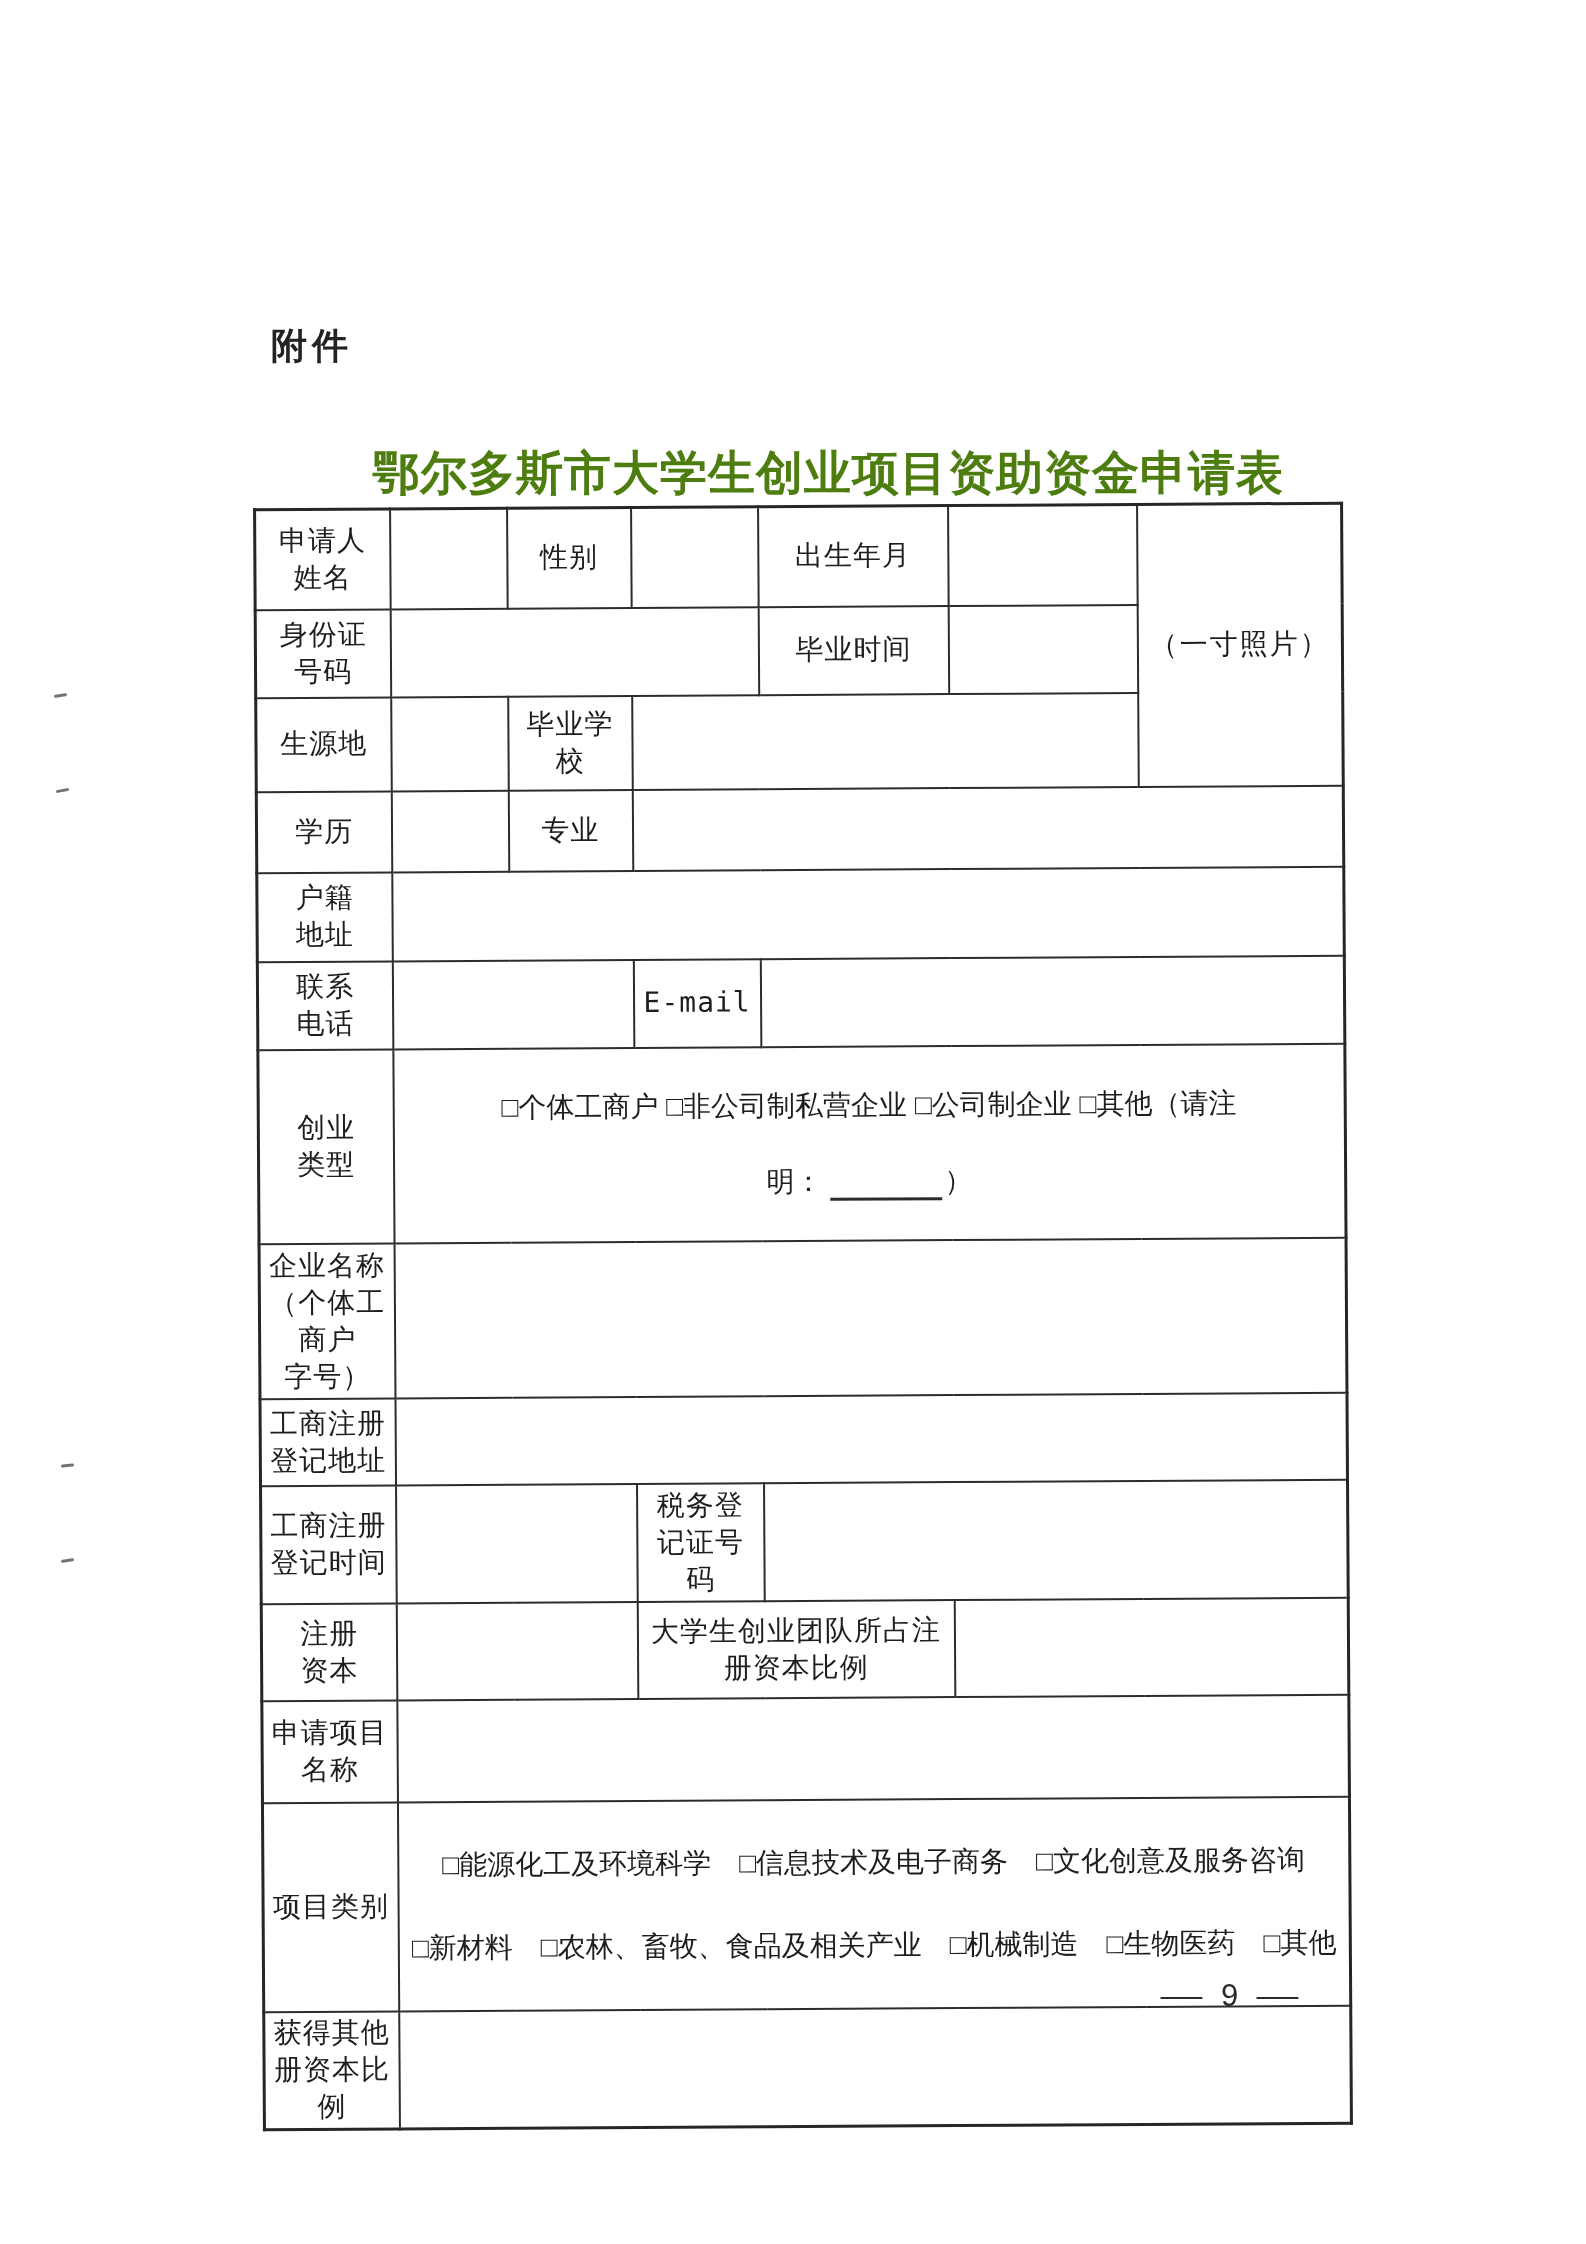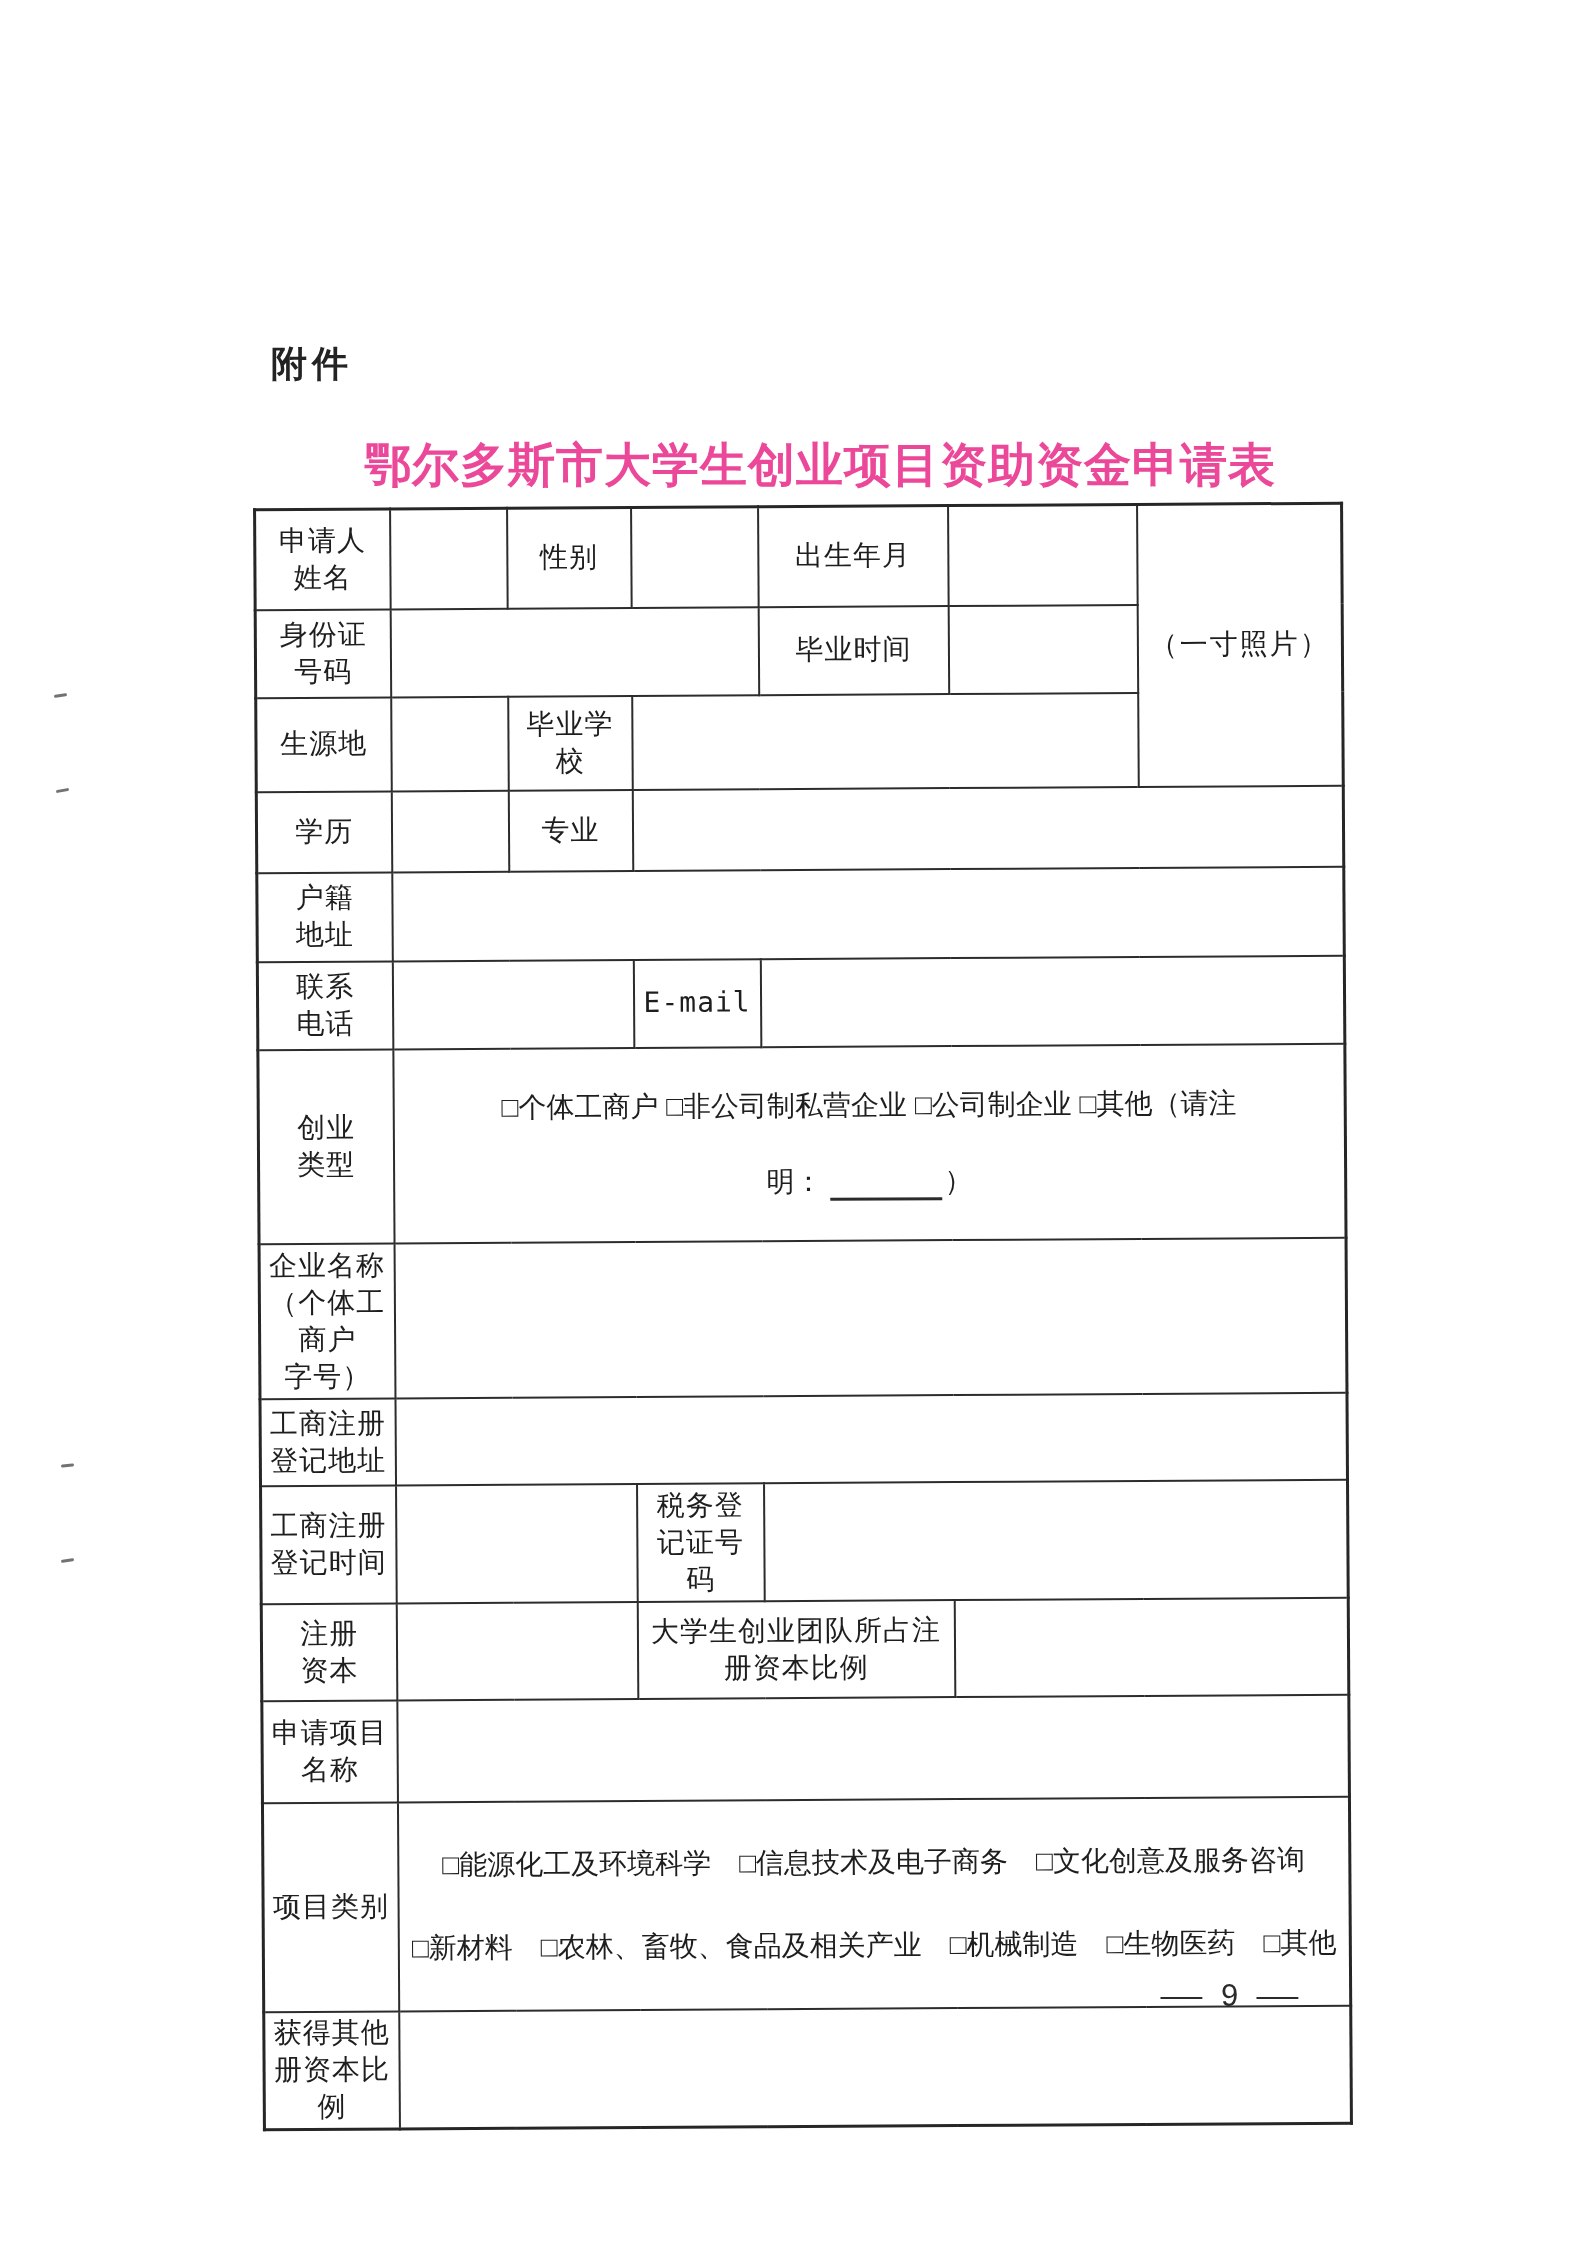--- a/index.html
+++ b/index.html
@@ -5,26 +5,26 @@
   html,body{margin:0;padding:0;}
   body{
     width:1586px;height:2244px;position:relative;
     background:#ffffff;color:#1c1c1c;
     font-family:"Liberation Sans","DejaVu Sans",sans-serif;
     overflow:hidden;
   }
   .sheet{position:absolute;inset:0;background:#ffffff;}
 
   .attachment{
-    position:absolute;left:271px;top:340px;
+    position:absolute;left:271px;top:322px;
     font-size:36px;font-weight:700;letter-spacing:5px;color:#232323;
   }
   .title{
-    position:absolute;left:212px;top:426px;width:1200px;margin:8px;
-    text-align:center;font-size:47px;font-weight:700;letter-spacing:1px;color:#ec4899;
+    position:absolute;left:212px;top:426px;width:1200px;margin:16px;
+    text-align:center;font-size:47px;font-weight:700;letter-spacing:1px;color:#4d7c0f;
   }
 
   table.form-table{
     position:absolute;left:258px;top:505px;width:1087px;
     border-collapse:collapse;table-layout:fixed;
     transform:rotate(-0.35deg);transform-origin:50% 50%;
   }
   table.form-table td{
     border:2px solid #2c2c2c;
     padding:2px 4px;

